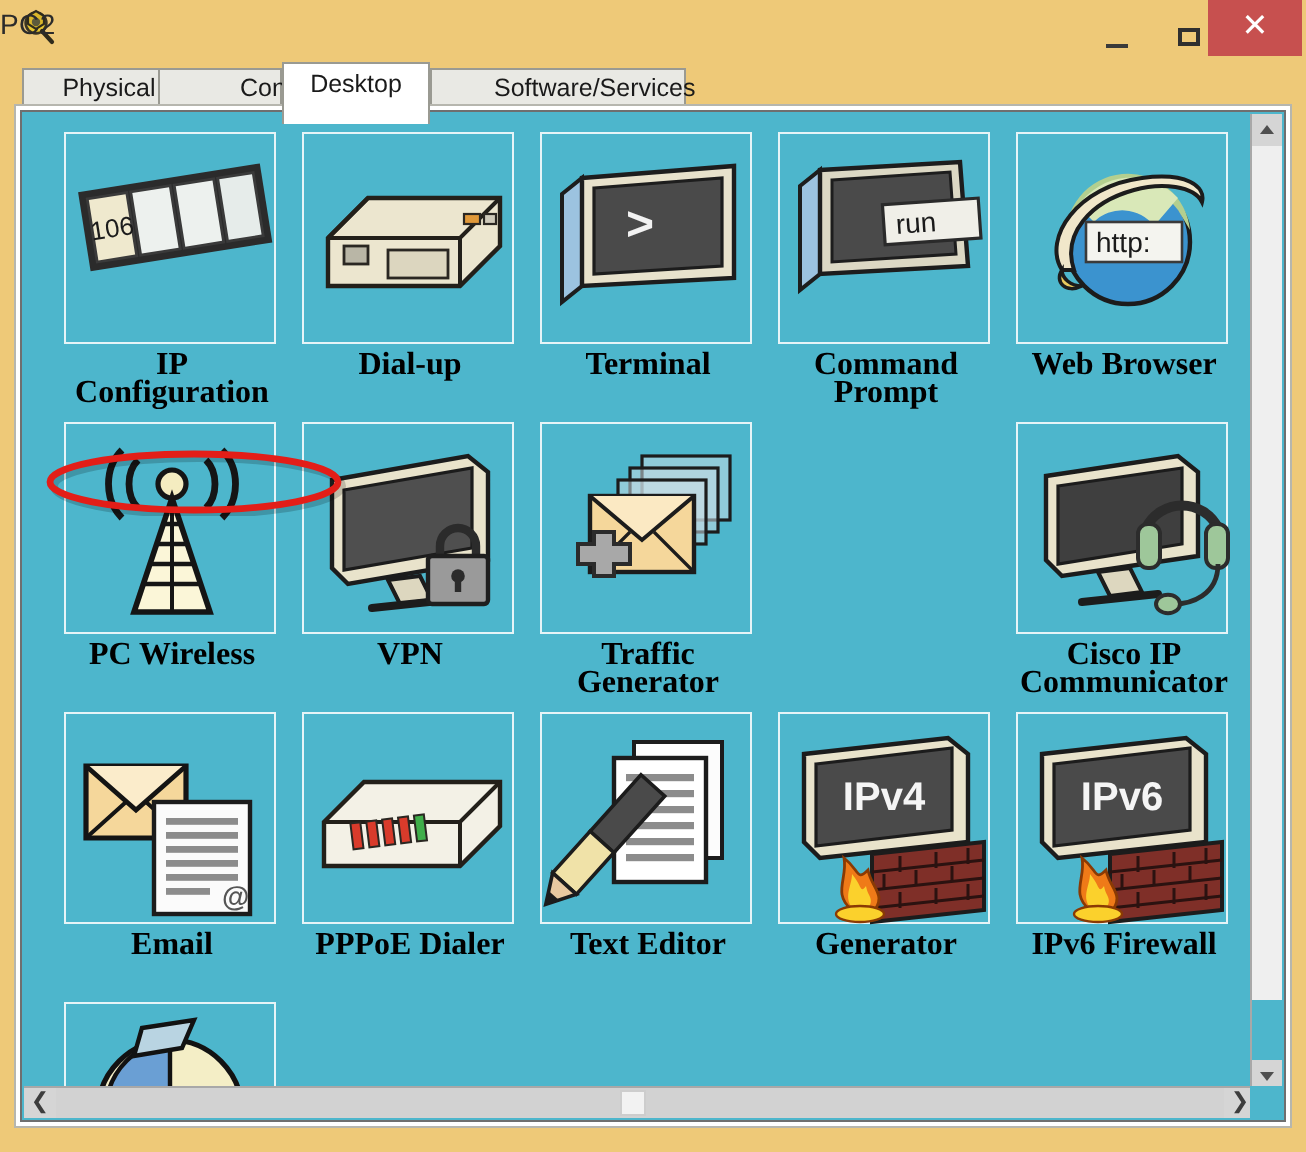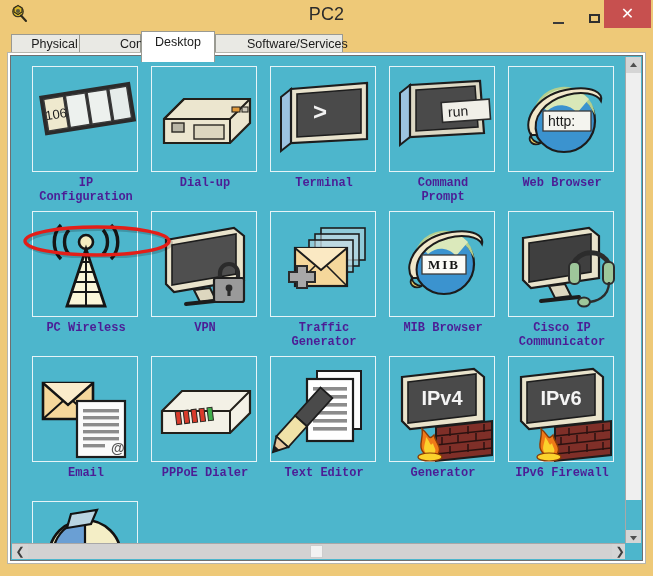--- a/index.html
+++ b/index.html
@@ -23,22 +23,21 @@
     width: 653px; height: 28px;
     background: #eec978;
   }
   #app-icon {
     position: absolute; left: 9px; top: 4px;
     width: 20px; height: 20px;
   }
   #title-text {
     position: absolute; left: 0; top: 4px;
     width: 653px;
-    text-align: center;
-    font-size: 18px;
+    font-size: 14px;
     color: #2b2b2b;
     font-family: "Liberation Sans", sans-serif;
     letter-spacing: 0.2px;
   }
   .win-btn {
     position: absolute; top: 0;
     height: 28px;
     background: transparent;
     border: none;
     padding: 0;
@@ -131,25 +130,25 @@
   }
   .cell .box {
     position: relative;
     width: 106px; height: 106px;
     border: 1px solid #e6f4f7;
     box-sizing: border-box;
   }
   .cell .label {
     margin-top: 4px;
     text-align: center;
-    font-size: 12px;
+    font-size: 16px;
     font-weight: bold;
-    color: #4c1d95;
+    color: #000000;
     line-height: 14px;
-    font-family: Liberation Mono, monospace;
+    font-family: Liberation Serif, serif;
     white-space: pre-line;
   }
   .art { position: absolute; left: 0; top: 0; width: 106px; height: 106px; }
 
   
   #annotation {
     position: absolute;
     left: 9px; top: 168px;
     width: 155px; height: 34px;
     pointer-events: none;
@@ -397,36 +396,20 @@
       <path d="M18 22 L44 44 L70 22" fill="#fbe9c3" stroke="#1c1c1c" stroke-width="2"></path>
       <path d="M18 60 L38 40 M70 60 L50 40" stroke="#1c1c1c" stroke-width="1.6" fill="none"></path>
       <g transform="translate(2,40)">
         <path d="M10 6 L18 6 L18 0 L28 0 L28 6 L36 6 L36 16 L28 16 L28 22 L18 22 L18 16 L10 16 Z" fill="#a8a8a8" stroke="#2b2b2b" stroke-width="2"></path>
       </g>
     </g>
               </svg>
             </div>
             <div class="label">Traffic
 Generator</div>
-          </div>
-          <div class="cell" style="left: 378px; top: 155px;">
-            <div class="box">
-              <svg class="art" viewBox="0 0 106 106">
-    <g transform="translate(12,10)">
-      <circle cx="42" cy="42" r="30" fill="#3b93cf" stroke="#1c1c1c" stroke-width="2.2"></circle>
-      <path d="M12 42 A30 30 0 0 1 72 36 L66 26 A30 30 0 0 0 14 34 Z" fill="#b3cf8f"></path>
-      <path d="M18 24 A31 31 0 0 1 66 20 L54 34 A19 19 0 0 0 26 32 Z" fill="#dbe9bb"></path>
-      <path d="M10 56 C0 40 18 14 50 10 C72 7 82 14 80 22 C76 14 60 12 46 16 C24 22 10 38 16 56 Z" fill="#f1e7ca" stroke="#1c1c1c" stroke-width="2"></path>
-      <path d="M10 56 C6 62 12 68 20 64 C14 64 10 60 10 56 Z" fill="#e8c95e" stroke="#1c1c1c" stroke-width="1.8"></path>
-      <rect x="20" y="33" width="44" height="19" fill="#fbfbf7" stroke="#3a3a3a" stroke-width="1.3"></rect>
-      <text x="42" y="47" font-family="'Liberation Serif',serif" font-size="13" font-weight="bold" letter-spacing="2" fill="#141414" text-anchor="middle">MIB</text>
-    </g>
-              </svg>
-            </div>
-            <div class="label">MIB Browser</div>
           </div>
           <div class="cell" style="left: 497px; top: 155px;">
             <div class="box">
               <svg class="art" viewBox="0 0 106 106">
     <g transform="translate(8,12)">
       <path d="M6 14 L72 4 L82 12 L82 54 L14 64 L6 56 Z" fill="#e9e3cb" stroke="#1c1c1c" stroke-width="2.2"></path>
       <path d="M12 19 L74 10 L74 48 L12 58 Z" fill="#3f3f3f" stroke="#1c1c1c" stroke-width="1.6"></path>
       <path d="M32 62 L38 74 L54 72 L48 60 Z" fill="#ddd7bf" stroke="#1c1c1c" stroke-width="2"></path>
       <path d="M24 77 L62 73" stroke="#1c1c1c" stroke-width="4" stroke-linecap="round"></path>
       <g stroke="#2c2c2c" stroke-width="2" fill="#9ec79a">

